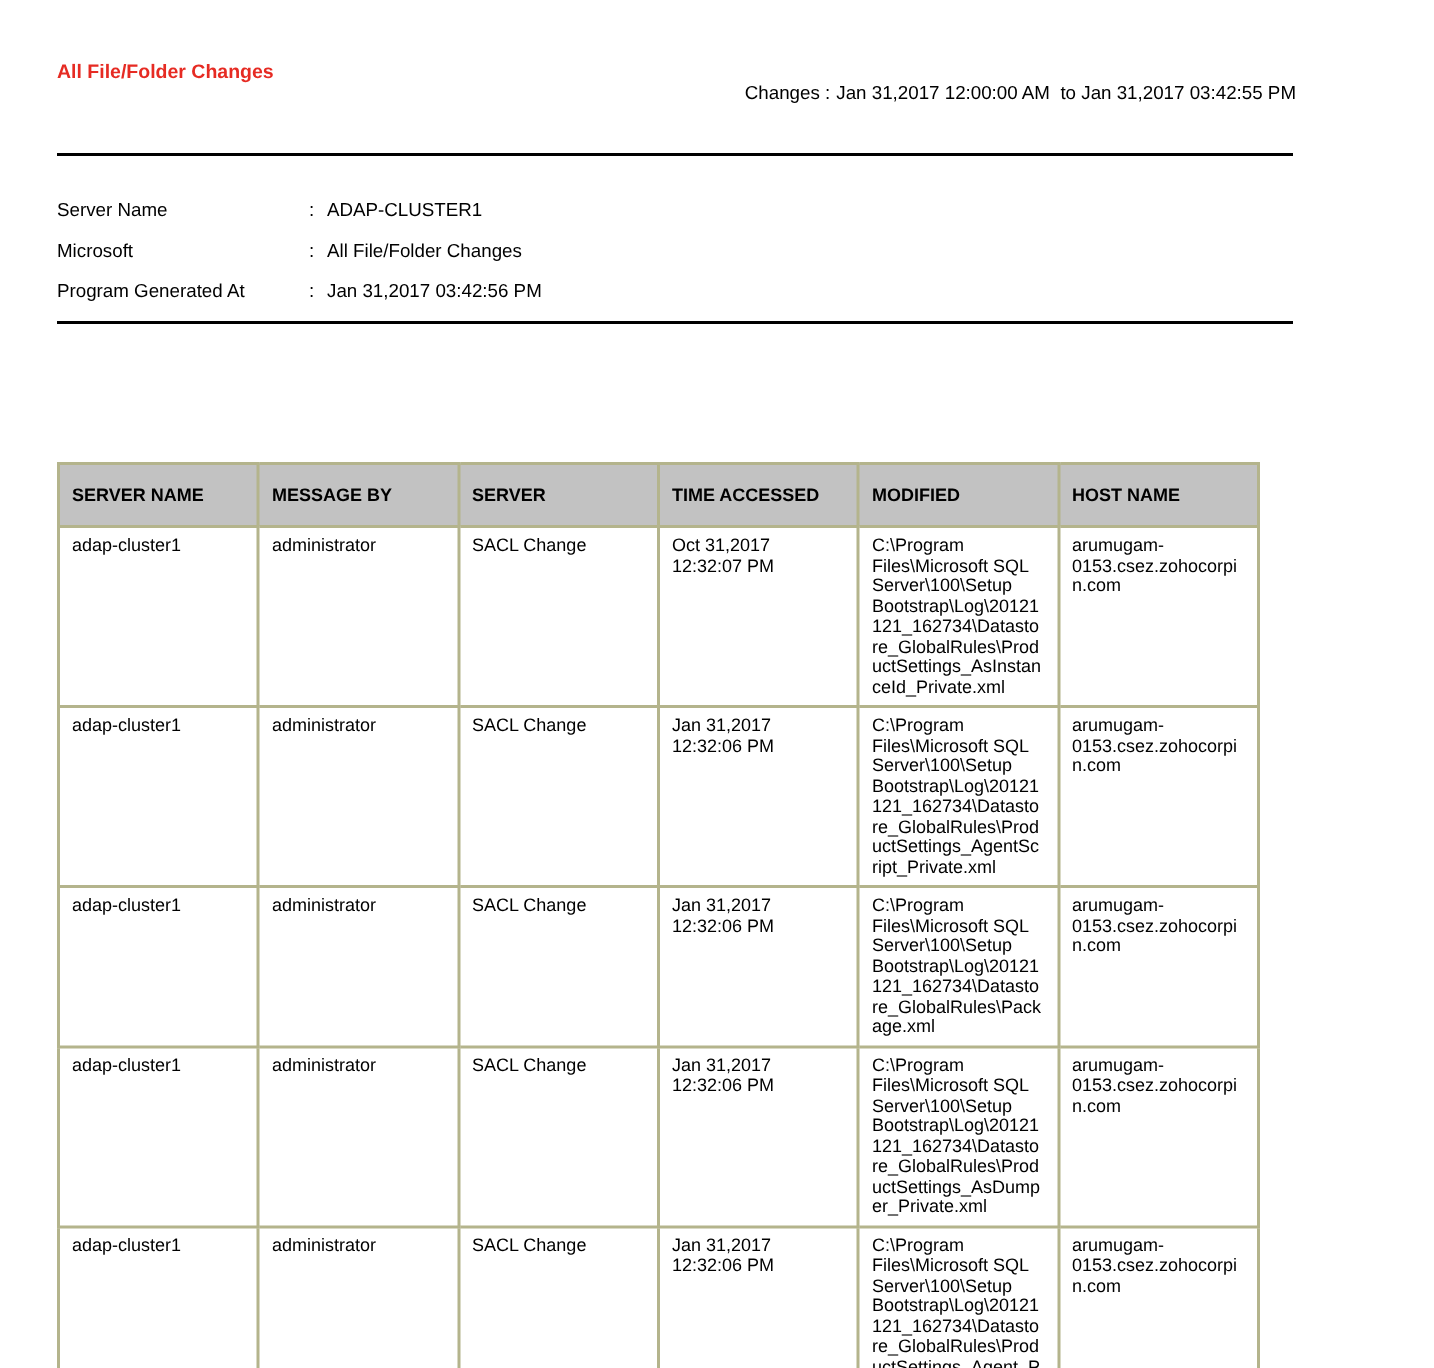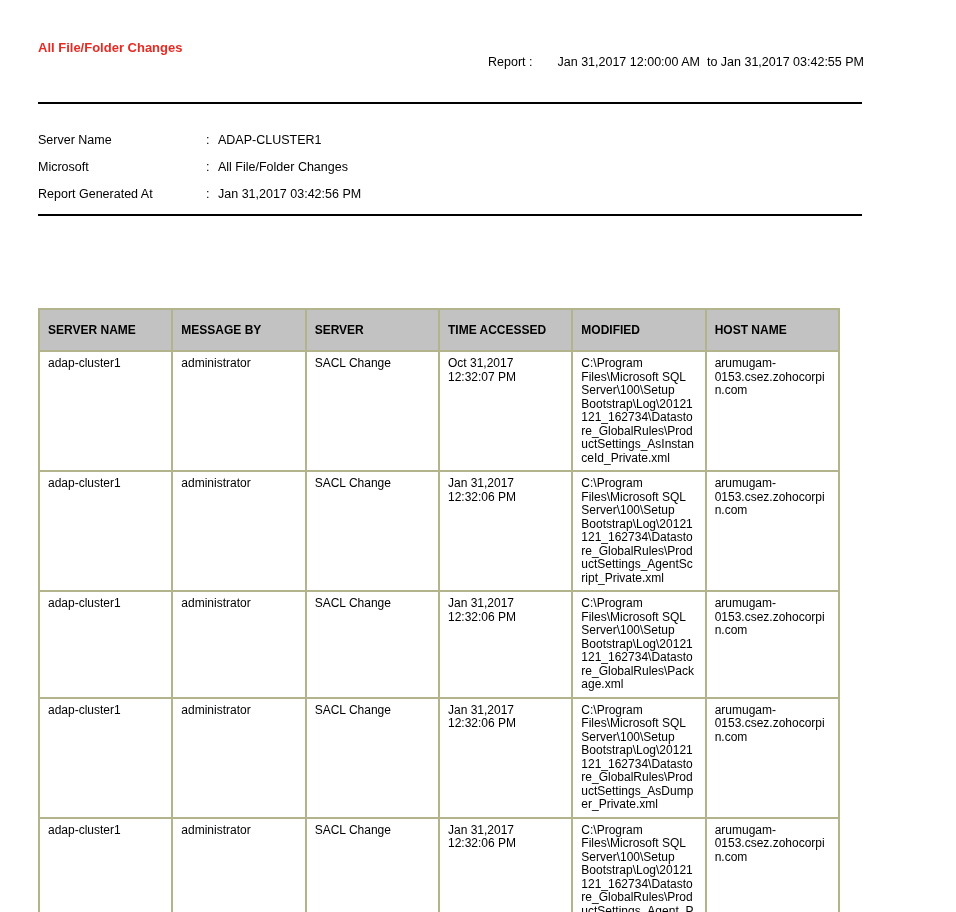--- a/index.html
+++ b/index.html
@@ -24,21 +24,21 @@
   .report-title {
     font-size: 13px;
     font-weight: bold;
     color: #e62b23;
   }
   .report-period {
     font-size: 12.5px;
     white-space: pre;
     color: #000;
   }
-  .report-period .period-value { margin-left: 25px; }
+  .report-period .period-value { margin-left: 4px; }
 
   .rule {
     width: 824px;
     border: none;
     border-top: 2px solid #000000;
     margin: 0;
   }
   .rule-top { margin-top: 19px; }
   .rule-info { margin-top: 12px; }
 
@@ -77,39 +77,39 @@
   }
 </style>
 </head>
 <body>
 
 <div class="page">
 
   <div class="report-header">
     <div class="report-title">All File/Folder Changes</div>
     <div class="report-period">
-      <span>Report :</span><span class="period-value">Jan 31,2017 12:00:00 AM  to Jan 31,2017 03:42:55 PM</span>
+      <span>Changes :</span><span class="period-value">Jan 31,2017 12:00:00 AM  to Jan 31,2017 03:42:55 PM</span>
     </div>
   </div>
 
   <hr class="rule rule-top">
 
   <div class="info-section">
     <div class="info-row">
       <span class="info-label">Server Name</span>
       <span class="info-sep">:</span>
       <span class="info-value">ADAP-CLUSTER1</span>
     </div>
     <div class="info-row">
       <span class="info-label">Microsoft</span>
       <span class="info-sep">:</span>
       <span class="info-value">All File/Folder Changes</span>
     </div>
     <div class="info-row">
-      <span class="info-label">Report Generated At</span>
+      <span class="info-label">Program Generated At</span>
       <span class="info-sep">:</span>
       <span class="info-value">Jan 31,2017 03:42:56 PM</span>
     </div>
   </div>
 
   <hr class="rule rule-info">
 
   <table class="changes">
     <thead>
       <tr>

